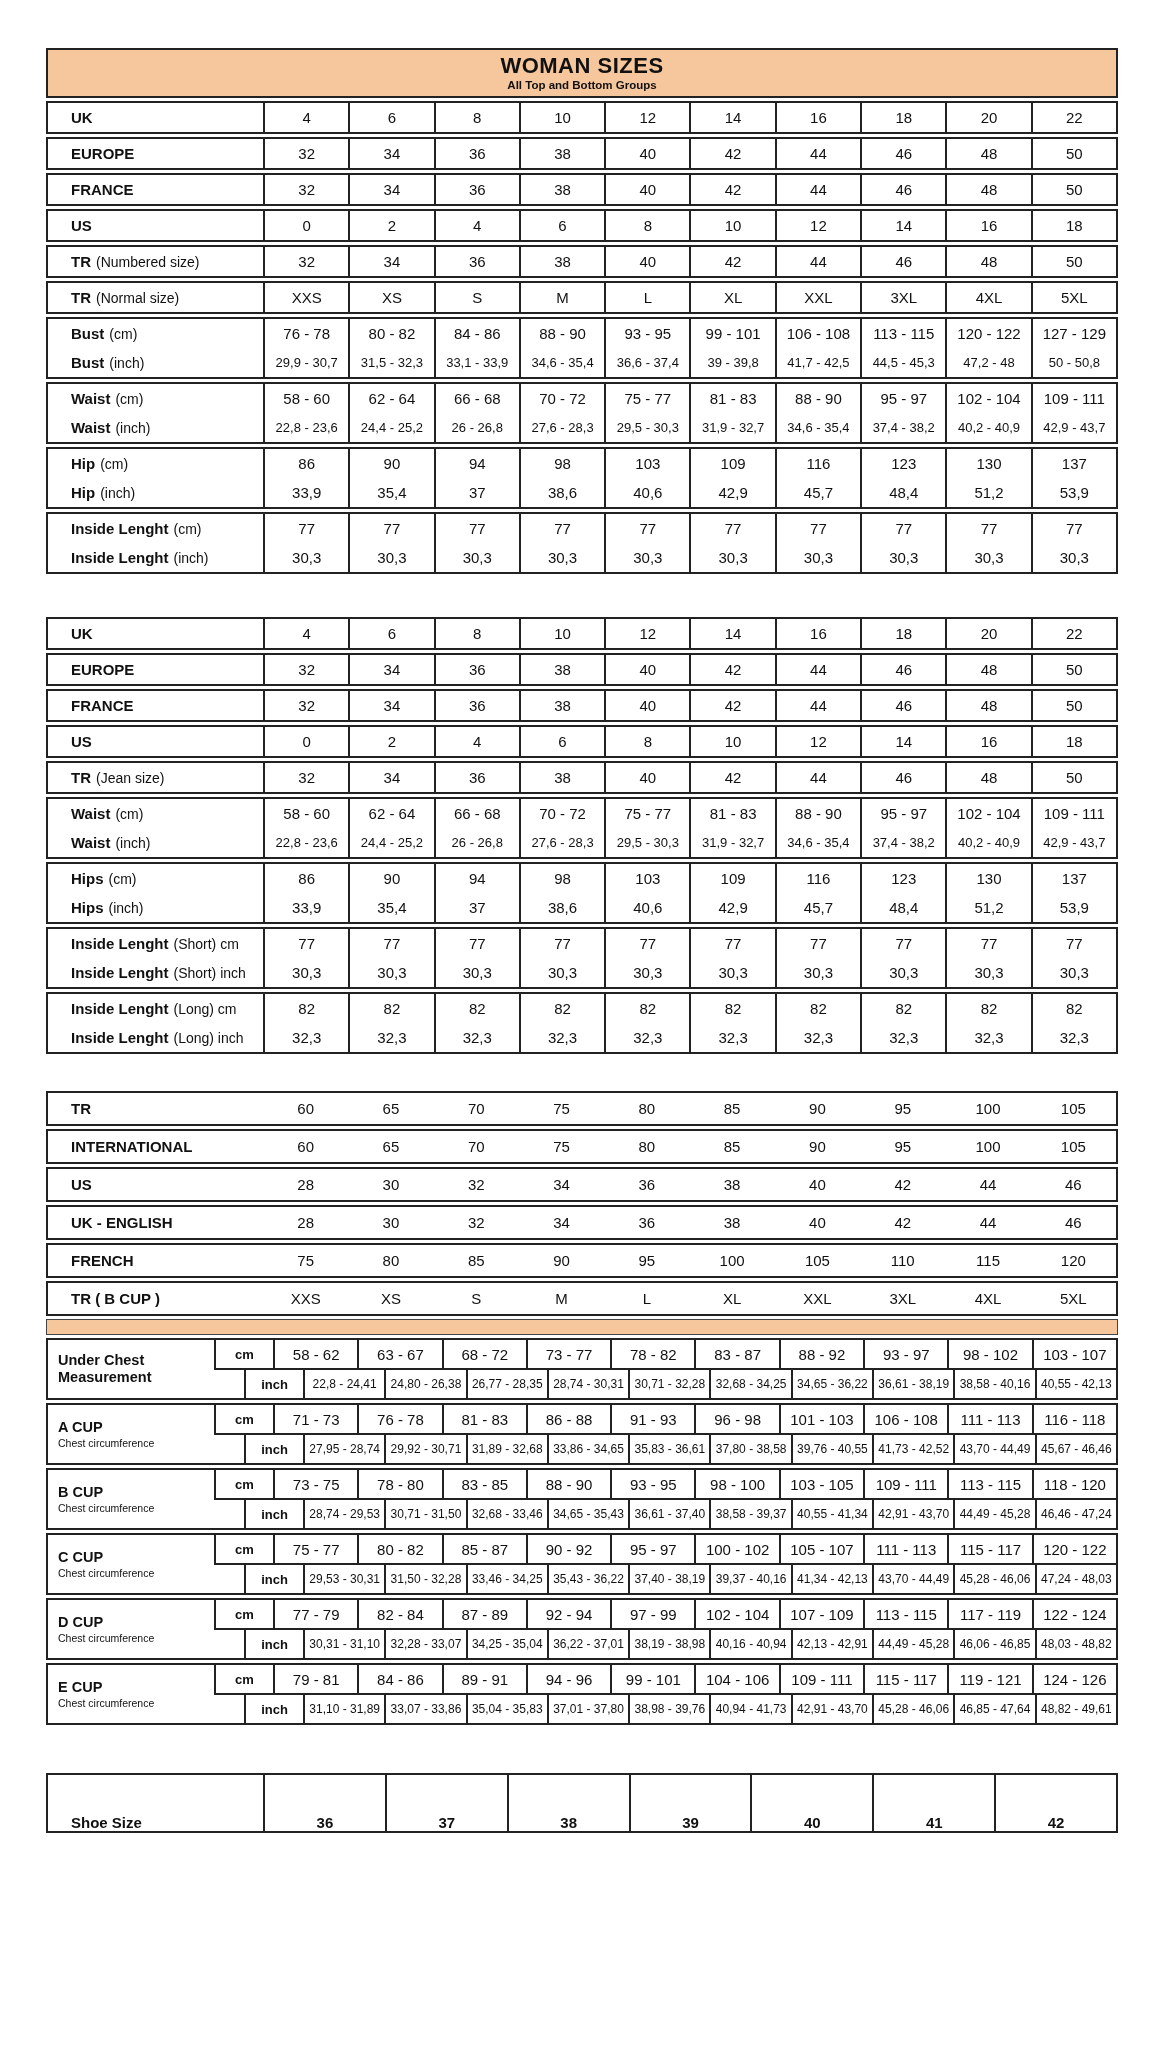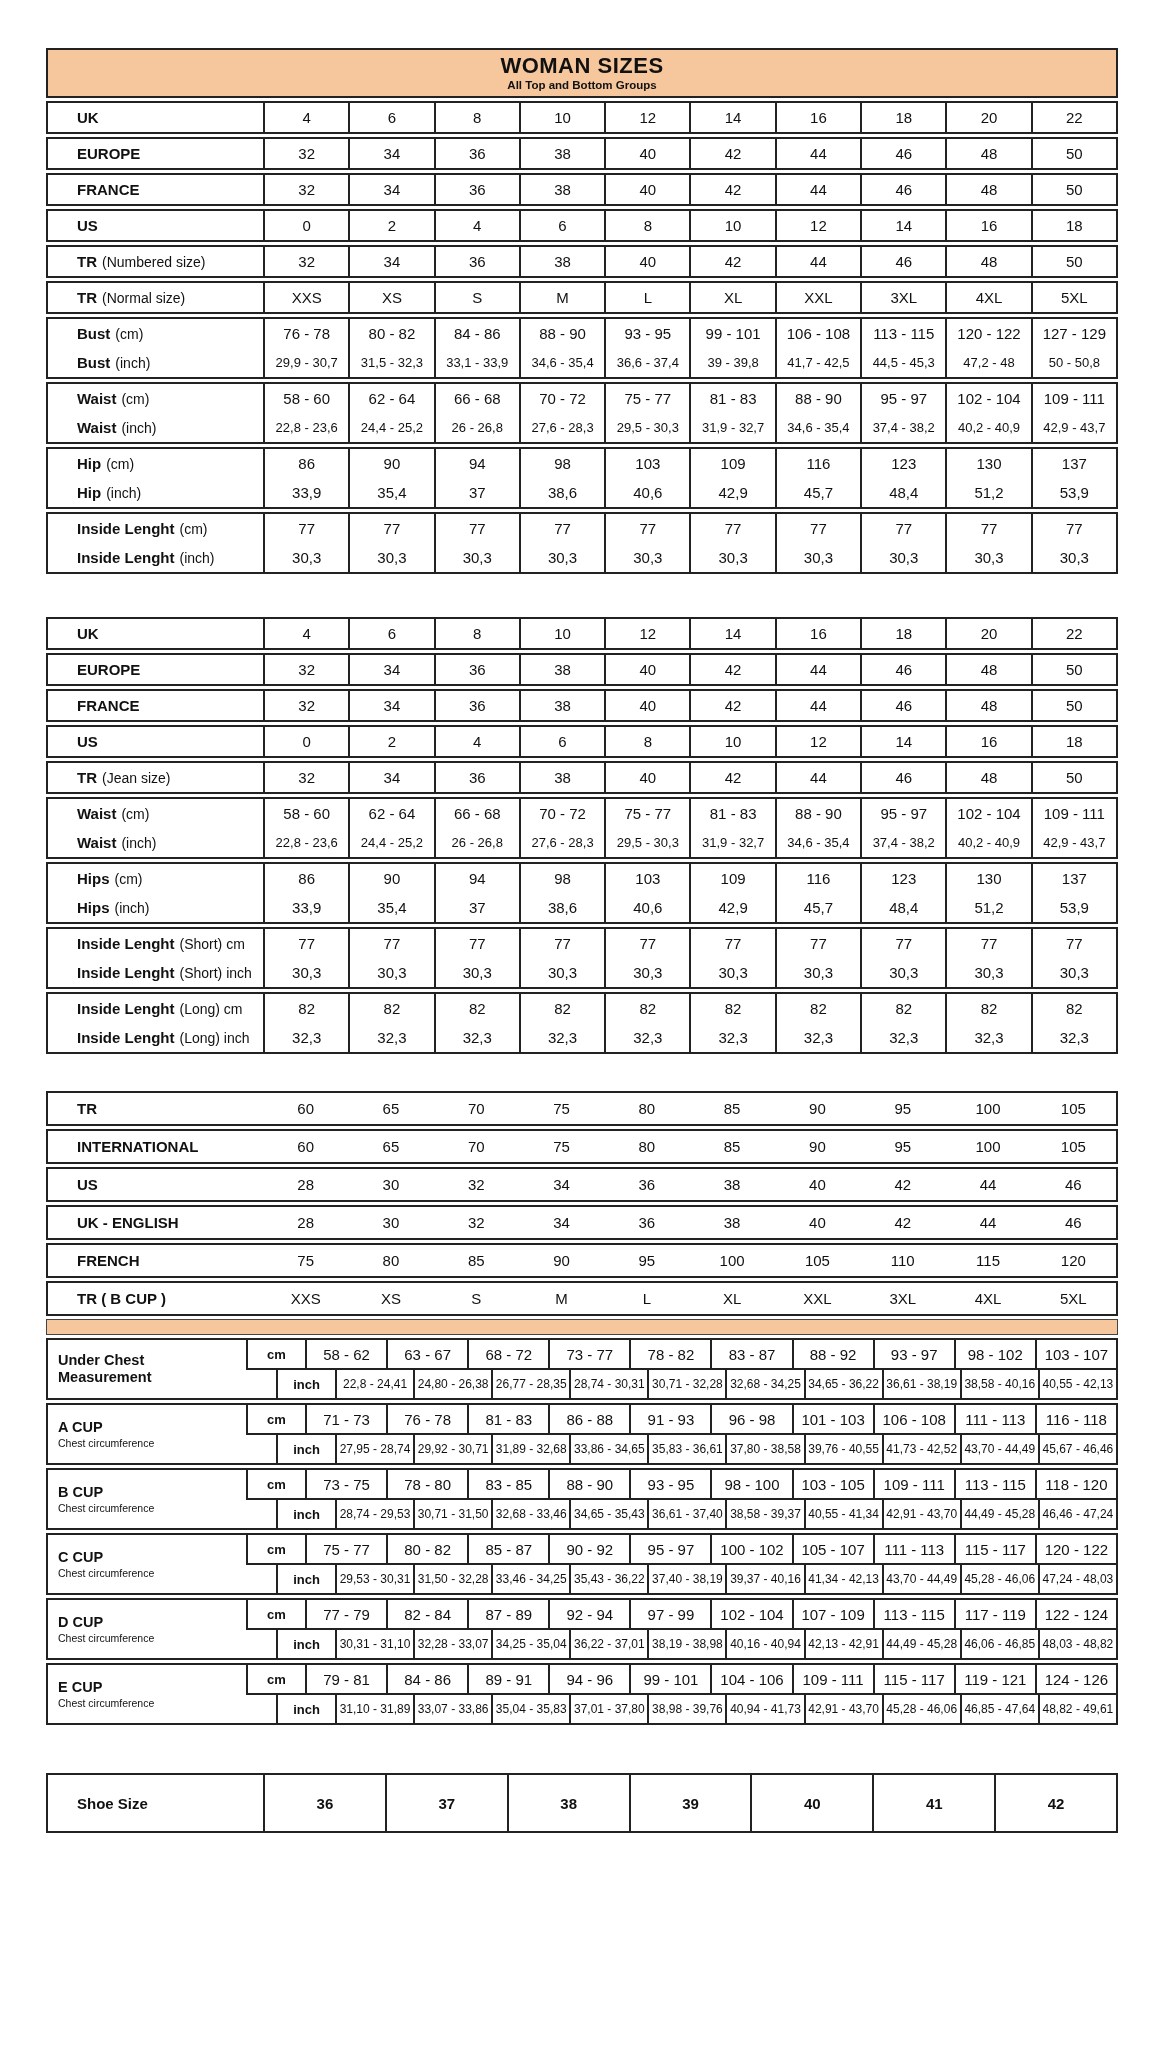--- a/index.html
+++ b/index.html
@@ -21,47 +21,47 @@
   .hdr .t2{font-weight:bold;font-size:11.5px;line-height:1.2;}
   .hdr.h1{min-height:46px;}
   .hdr.h2{min-height:52px;}
   .hdr.h2 .t1{font-size:24px;}
   .hdr.h3{min-height:48px;}
   .hdr.h4{min-height:44px;}
   .rowbox{border:2px solid #222;margin-top:3px;background:#fff;}
   .subrow{display:flex;align-items:stretch;}
   .lbl{
     width:var(--lw);box-sizing:border-box;flex:0 0 var(--lw);
-    display:flex;align-items:center;padding-left:29px;gap:5px;
+    display:flex;align-items:center;padding-left:23px;gap:5px;
     font-size:15px;
     border-radius:7px;
   }
   .lb{font-weight:bold;}
   .ln{font-weight:normal;font-size:14px;}
   .cell{
     flex:1 1 0;display:flex;align-items:center;justify-content:center;
     border-left:2px solid #222;
     min-height:29px;font-size:15px;text-align:center;
   }
   .cell.sm{font-size:13px;}
   .plain .cell{border-left:none;min-height:31px;}
   .boldvals .cell{font-weight:bold;}
-  .tall .subrow .cell, .tall .subrow .lbl{min-height:56px;}
+  .tall .subrow .cell, .tall .subrow .lbl{min-height:56px;align-items:flex-end;}
   .shoes .cell{min-height:34px;font-size:14.5px;}
   .shoes .tall .cell{min-height:56px;font-size:15px;}
   
   .cupbox{display:flex;align-items:stretch;gap:14px;}
   .cuplbl{
     width:152px;flex:0 0 152px;box-sizing:border-box;
     display:flex;flex-direction:column;justify-content:center;
     padding-left:10px;padding-right:6px;
   }
   .cupt{font-weight:bold;font-size:14.5px;line-height:1.2;}
   .cups{font-size:10.5px;line-height:1.2;margin-top:1px;}
-  .cupcol{flex:1 1 0;display:flex;flex-direction:column;margin-left:32px;}
+  .cupcol{flex:1 1 0;display:flex;flex-direction:column;}
   .unitrow{display:flex;flex:1 1 0;}
   .unitrow + .unitrow{border-top:2px solid #222;padding-left:30px;}
   .unit{
     width:57px;flex:0 0 57px;display:flex;align-items:center;justify-content:center;
     border-left:2px solid #222;font-weight:bold;font-size:13px;
   }
   .unitrow .cell{min-height:28px;}
   .unitrow .cell.sm{font-size:12px;}
   .sep{
     height:14px;background:var(--peach,#f6c69c);

